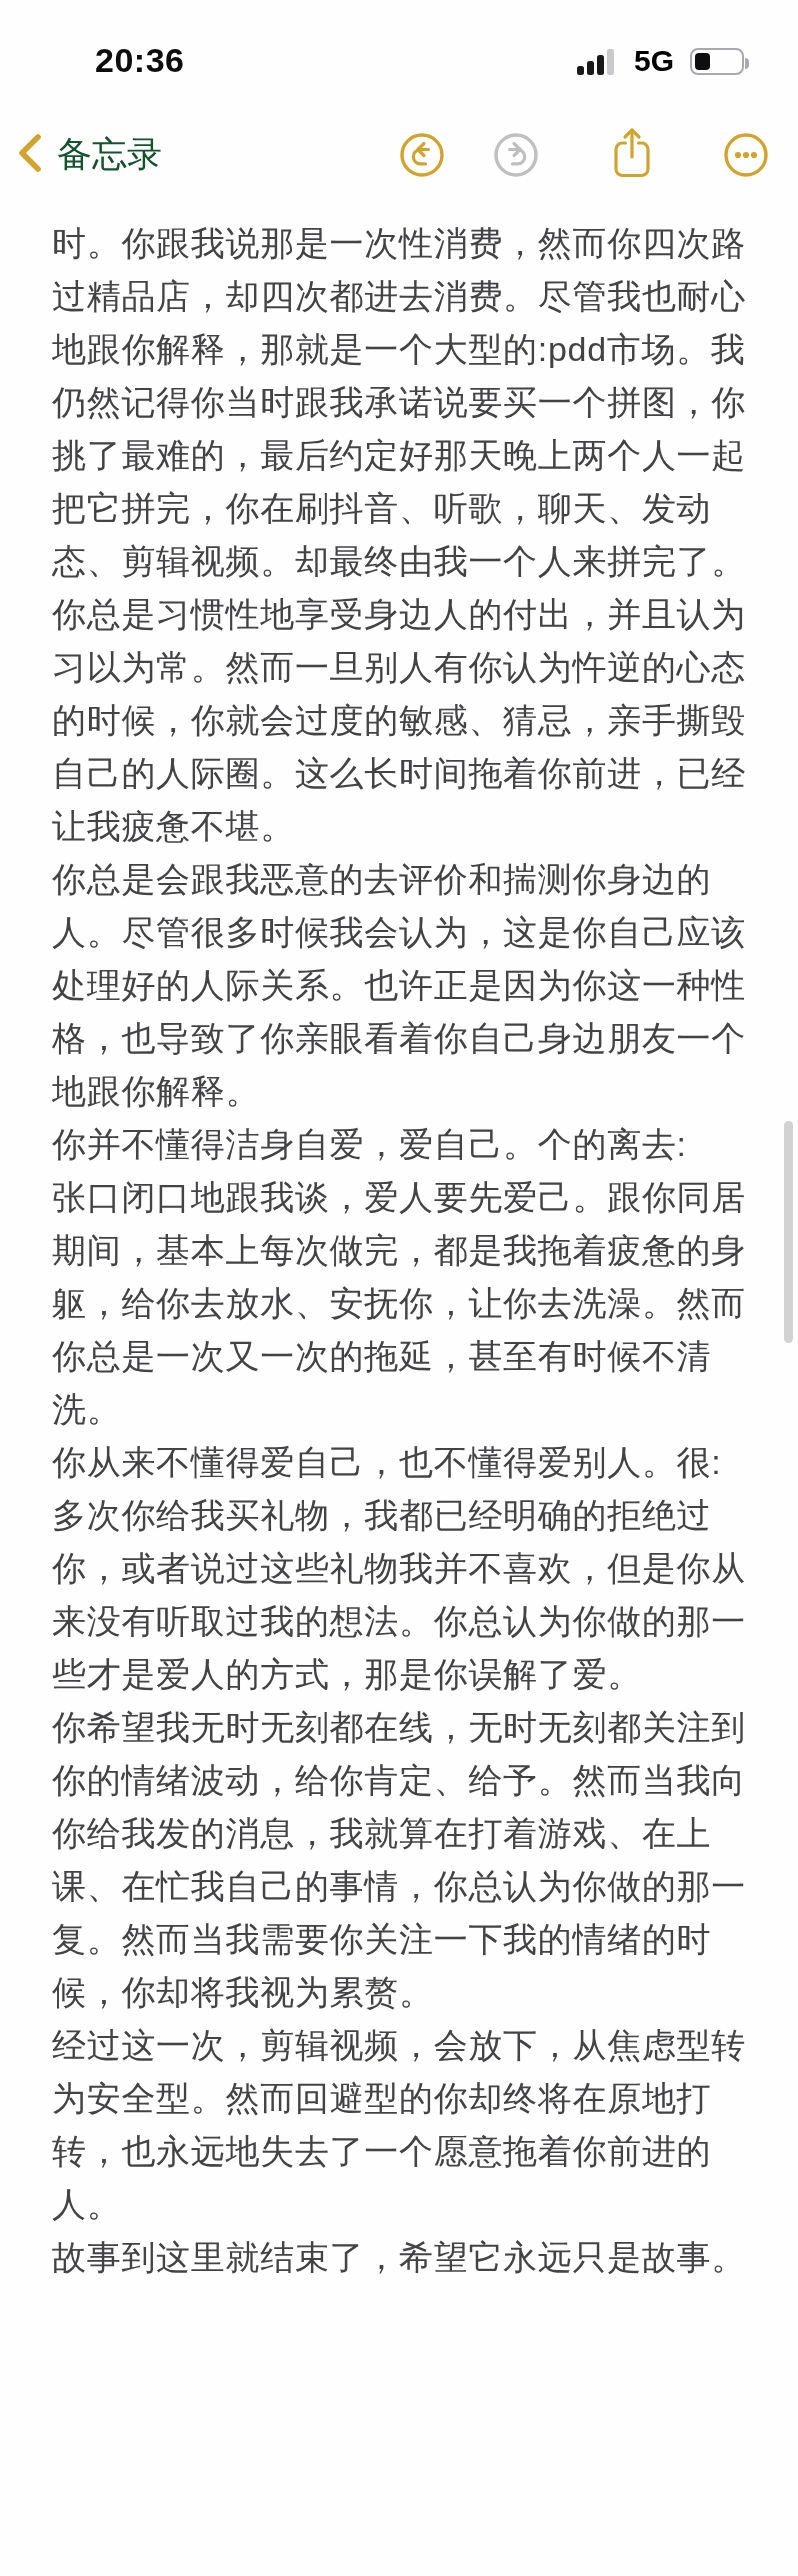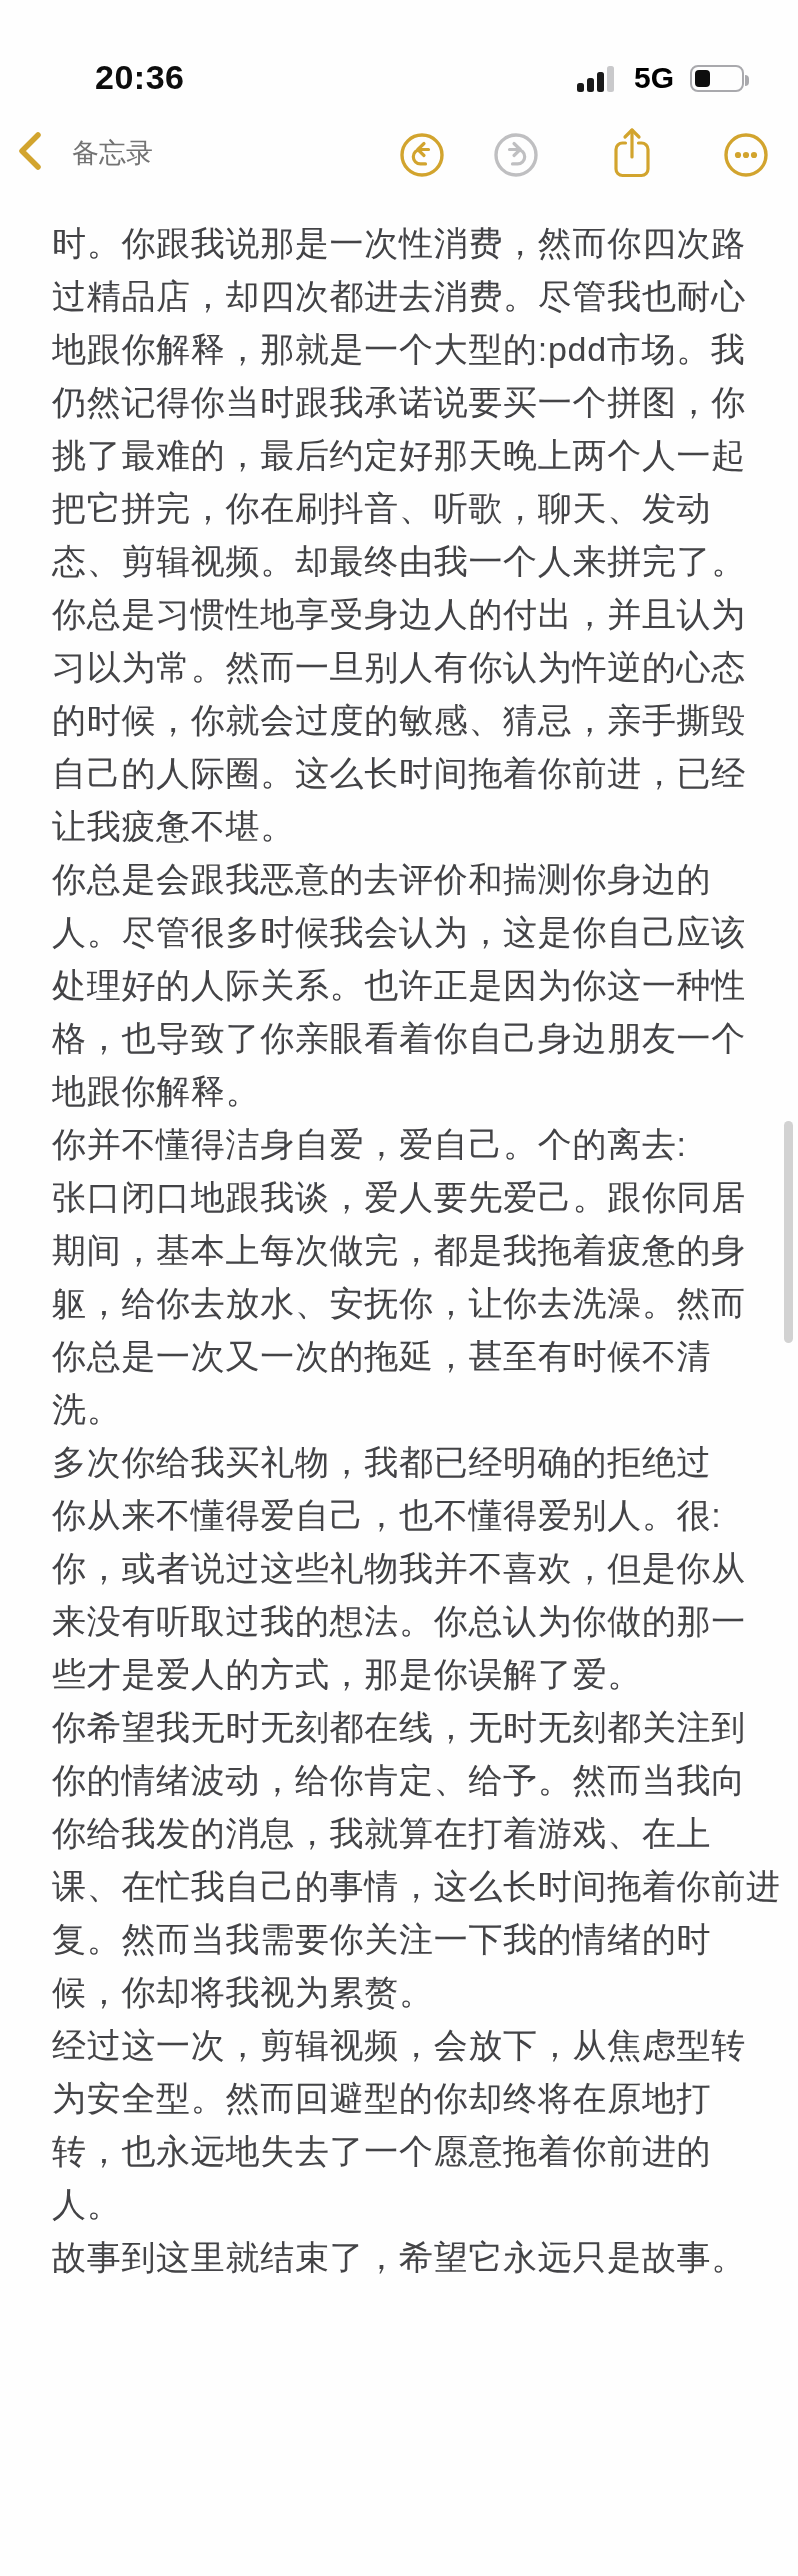--- a/index.html
+++ b/index.html
@@ -1,42 +1,42 @@
 <!DOCTYPE html>
 <html lang="zh"><head>
 <meta charset="utf-8">
 <style>
   * { margin:0; padding:0; box-sizing:border-box; }
   html,body { width:798px; height:2576px; background:#ffffff; overflow:hidden;
               font-family:"Liberation Sans","DejaVu Sans",sans-serif; }
   .screen { position:relative; width:798px; height:2576px; background:#fefefe; }
 
   
-  .status-bar { position:absolute; top:0; left:0; width:798px; height:115px;margin-top:17px; }
+  .status-bar { position:absolute; top:0; left:0; width:798px; height:115px; }
   .status-time { position:absolute; left:95px; top:41px; font-size:34px; font-weight:700;
                  color:#0d0d0d; letter-spacing:0.5px; }
   .status-right { position:absolute; right:54px; top:44px; display:flex; align-items:center; }
   .signal { display:flex; align-items:flex-end; gap:3px; height:27px; margin-right:20px; }
   .signal .bar { width:7px; border-radius:2.5px; background:#1a1a1a; }
   .signal .b1 { height:9px; } .signal .b2 { height:14px; }
   .signal .b3 { height:20px; } .signal .b4 { height:26px; background:#c9c9cb; }
   .net-label { font-size:30px; font-weight:600; color:#000000; margin-right:16px; }
   .battery { position:relative; width:54px; height:27px; border:2.5px solid #a9a9ad;
              border-radius:8px; }
   .battery .fill { position:absolute; left:3px; top:3px; bottom:3px; width:15px;
                    background:#0e0e0e; border-radius:4px; }
   .battery .nub { position:absolute; right:-7px; top:8px; width:4.5px; height:11px;
                   background:#a9a9ad; border-radius:0 4px 4px 0; }
 
   
   .nav-bar { position:absolute; top:115px; left:0; width:798px; height:85px; }
   .back-btn { position:absolute; left:16px; top:131px; display:flex; align-items:center;
               cursor:pointer; }
   .back-btn { top:16px; }
-  .back-label { font-size:27px; font-weight:500; color:#737373; margin-left:30px; }
+  .back-label { font-size:35px; font-weight:500; color:#14532d; margin-left:15px; }
   .nav-icon { position:absolute; cursor:pointer; }
   .icon-undo  { left:399px; top:17px; }
   .icon-redo  { left:493px; top:17px; }
   .icon-share { left:609px; top:11px; }
   .icon-more  { left:723px; top:17px; }
 
   
   .note-body { position:absolute; top:217px; left:52px; width:699px; cursor:text; }
   .note-line { font-size:34px; line-height:53px; color:#434346; letter-spacing:0.7px;
                white-space:nowrap; font-weight:400; }
@@ -138,29 +138,29 @@
       <div class="note-line">人。尽管很多时候我会认为，这是你自己应该</div>
       <div class="note-line">处理好的人际关系。也许正是因为你这一种性</div>
       <div class="note-line">格，也导致了你亲眼看着你自己身边朋友一个</div>
       <div class="note-line">地跟你解释。</div>
       <div class="note-line">你并不懂得洁身自爱，爱自己。个的离去:</div>
       <div class="note-line">张口闭口地跟我谈，爱人要先爱己。跟你同居</div>
       <div class="note-line">期间，基本上每次做完，都是我拖着疲惫的身</div>
       <div class="note-line">躯，给你去放水、安抚你，让你去洗澡。然而</div>
       <div class="note-line">你总是一次又一次的拖延，甚至有时候不清</div>
       <div class="note-line">洗。</div>
+      <div class="note-line">你从来不懂得爱自己，也不懂得爱别人。很:</div>
       <div class="note-line">多次你给我买礼物，我都已经明确的拒绝过</div>
-      <div class="note-line">你从来不懂得爱自己，也不懂得爱别人。很:</div>
       <div class="note-line">你，或者说过这些礼物我并不喜欢，但是你从</div>
       <div class="note-line">来没有听取过我的想法。你总认为你做的那一</div>
       <div class="note-line">些才是爱人的方式，那是你误解了爱。</div>
       <div class="note-line">你希望我无时无刻都在线，无时无刻都关注到</div>
       <div class="note-line">你的情绪波动，给你肯定、给予。然而当我向</div>
       <div class="note-line">你给我发的消息，我就算在打着游戏、在上</div>
-      <div class="note-line">课、在忙我自己的事情，这么长时间拖着你前进</div>
+      <div class="note-line">课、在忙我自己的事情，你总认为你做的那一</div>
       <div class="note-line">复。然而当我需要你关注一下我的情绪的时</div>
       <div class="note-line">候，你却将我视为累赘。</div>
       <div class="note-line">经过这一次，剪辑视频，会放下，从焦虑型转</div>
       <div class="note-line">为安全型。然而回避型的你却终将在原地打</div>
       <div class="note-line">转，也永远地失去了一个愿意拖着你前进的</div>
       <div class="note-line">人。</div>
       <div class="note-line">故事到这里就结束了，希望它永远只是故事。</div>
     </div>
 
   <div class="scrollbar-thumb"></div>

